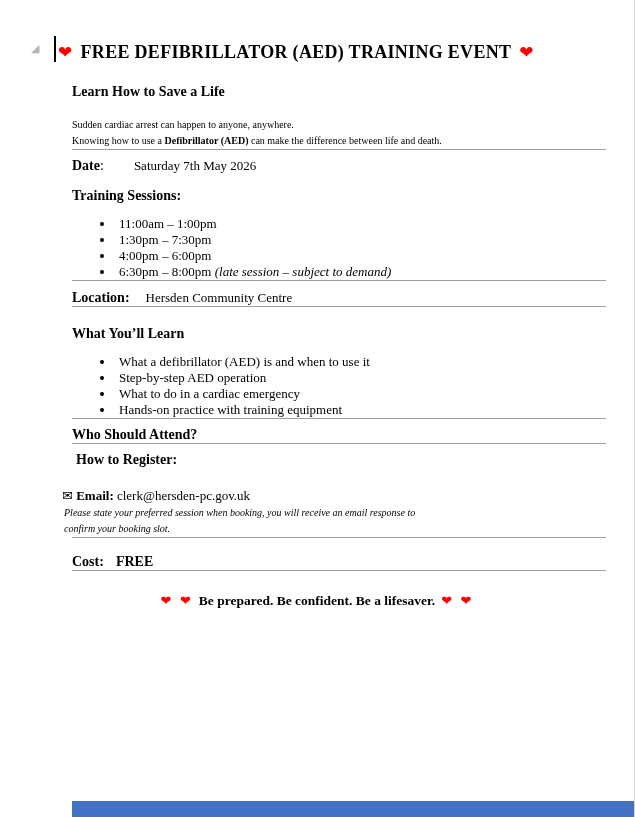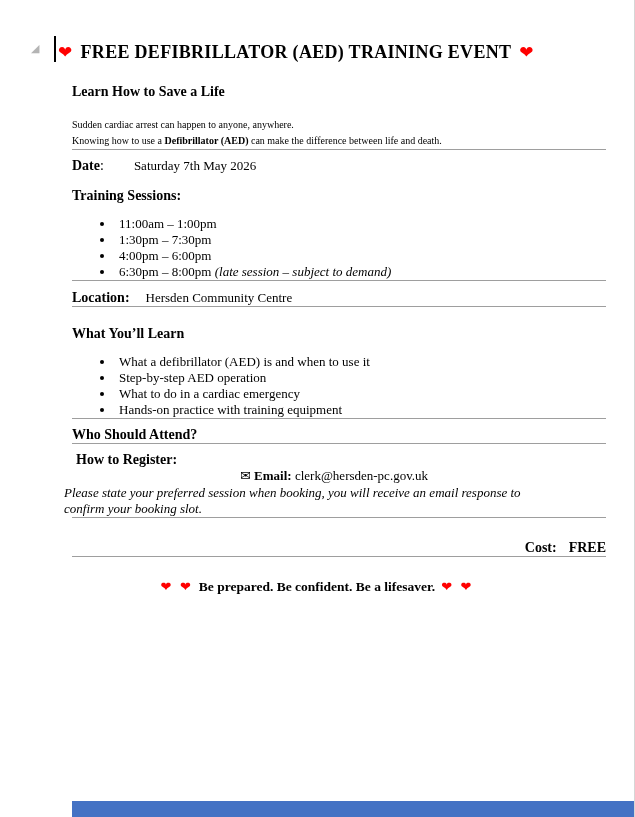--- a/index.html
+++ b/index.html
@@ -78,26 +78,26 @@
   .rule-2 { margin-top:29px; }
   .location-line { margin-top:9px; }
   .rule-3 { margin-top:11px; }
 
   .learn-heading { margin-top:19px; }
   .rule-4 { margin-top:28px; }
   .attend-heading { margin-top:8px; }
   .rule-5 { margin-top:29px; }
   .register-heading { margin-top:8px; padding-left:4px; }
 
-  .email-line { font-size:13px; margin-left:-10px;text-align:center; }
+  .email-line { font-size:13px; margin-top:20px; margin-left:-10px; }
   .envelope-icon { font-family:"DejaVu Sans", sans-serif; font-size:13px; }
-  .register-note { font-size:13px; line-height:16px; margin-left:-8px; margin-top:1px; }
+  .register-note { font-size:10px; line-height:16px; margin-left:-8px; margin-top:1px; }
 
   .rule-6 { margin-top:13px; }
-  .cost-line { margin-top:22px;text-align:right; }
+  .cost-line { margin-top:16px; }
   .rule-7 { margin-top:8px; }
 
   .footer-line {
     margin-top:22px;
     text-align:center;
     font-size:13.5px; font-weight:bold;
     margin-left:-44px; 
   }
   .footer-line .heart { font-size:13px; letter-spacing:2px; }
   .footer-text { padding:0 6px; }

